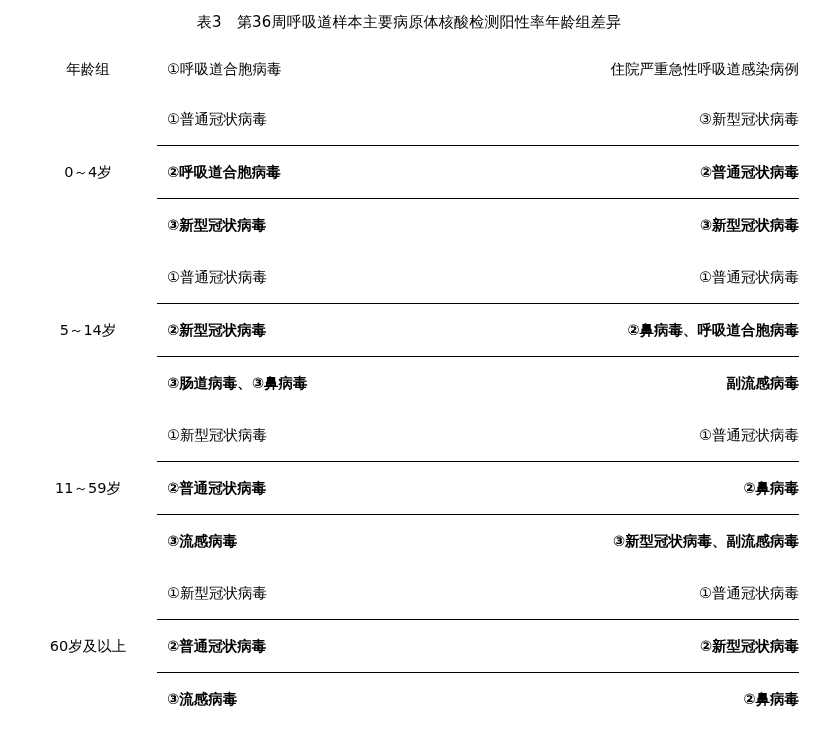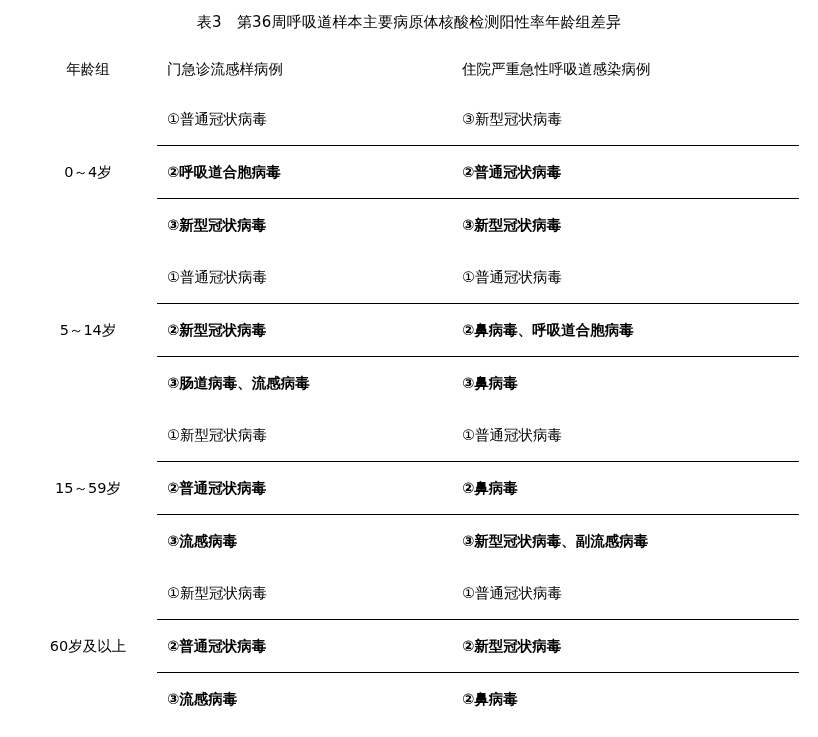--- a/index.html
+++ b/index.html
@@ -52,21 +52,21 @@
     width: 138px;
     text-align: center;
   }
   .col-out {
     width: 285px;
     text-align: left;
     padding-left: 10px !important;
   }
   .col-in {
     width: 337px;
-    text-align: left;
+    text-align: right;
     padding-left: 10px !important;
   }
   .hdr .col-age { }
   .hdr .col-out { padding-left: 10px; }
   .hdr .col-in { padding-left: 10px; }
 
   .grp-sep td {
     border-top: 1.2px solid #000;
   }
   .row td {
@@ -85,21 +85,21 @@
 <body>
 
 <div class="page">
 
   <div class="caption">表3　第36周呼吸道样本主要病原体核酸检测阳性率年龄组差异</div>
 
   <table class="tbl">
     <tbody>
       <tr class="hdr rule-top">
         <td class="col-age">年龄组</td>
-        <td class="col-out">门急诊流感样病例</td>
+        <td class="col-out">①呼吸道合胞病毒</td>
         <td class="col-in">住院严重急性呼吸道感染病例</td>
       </tr>
 
       <tr class="row">
         <td class="col-age agecell" rowspan="3">0～4岁</td>
         <td class="col-out">①普通冠状病毒</td>
         <td class="col-in">③新型冠状病毒</td>
       </tr>
       <tr class="row inner-sep">
         <td class="col-out">②呼吸道合胞病毒</td>
@@ -113,26 +113,26 @@
       <tr class="row grp-sep">
         <td class="col-age agecell" rowspan="3">5～14岁</td>
         <td class="col-out">①普通冠状病毒</td>
         <td class="col-in">①普通冠状病毒</td>
       </tr>
       <tr class="row inner-sep">
         <td class="col-out">②新型冠状病毒</td>
         <td class="col-in">②鼻病毒、呼吸道合胞病毒</td>
       </tr>
       <tr class="row inner-sep">
-        <td class="col-out">③肠道病毒、流感病毒</td>
-        <td class="col-in">③鼻病毒</td>
+        <td class="col-out">③肠道病毒、③鼻病毒</td>
+        <td class="col-in">副流感病毒</td>
       </tr>
 
       <tr class="row grp-sep">
-        <td class="col-age agecell" rowspan="3">15～59岁</td>
+        <td class="col-age agecell" rowspan="3">11～59岁</td>
         <td class="col-out">①新型冠状病毒</td>
         <td class="col-in">①普通冠状病毒</td>
       </tr>
       <tr class="row inner-sep">
         <td class="col-out">②普通冠状病毒</td>
         <td class="col-in">②鼻病毒</td>
       </tr>
       <tr class="row inner-sep">
         <td class="col-out">③流感病毒</td>
         <td class="col-in">③新型冠状病毒、副流感病毒</td>

